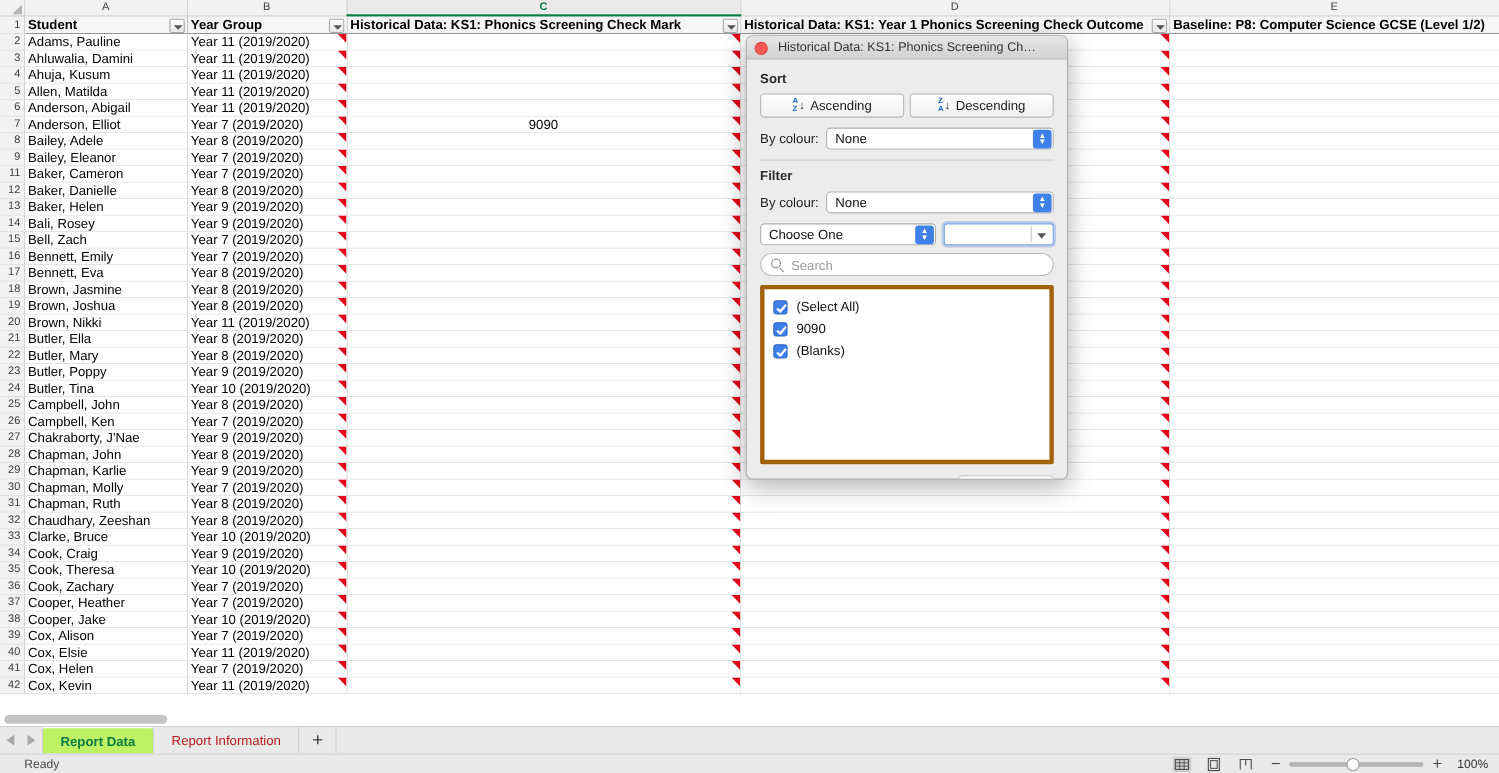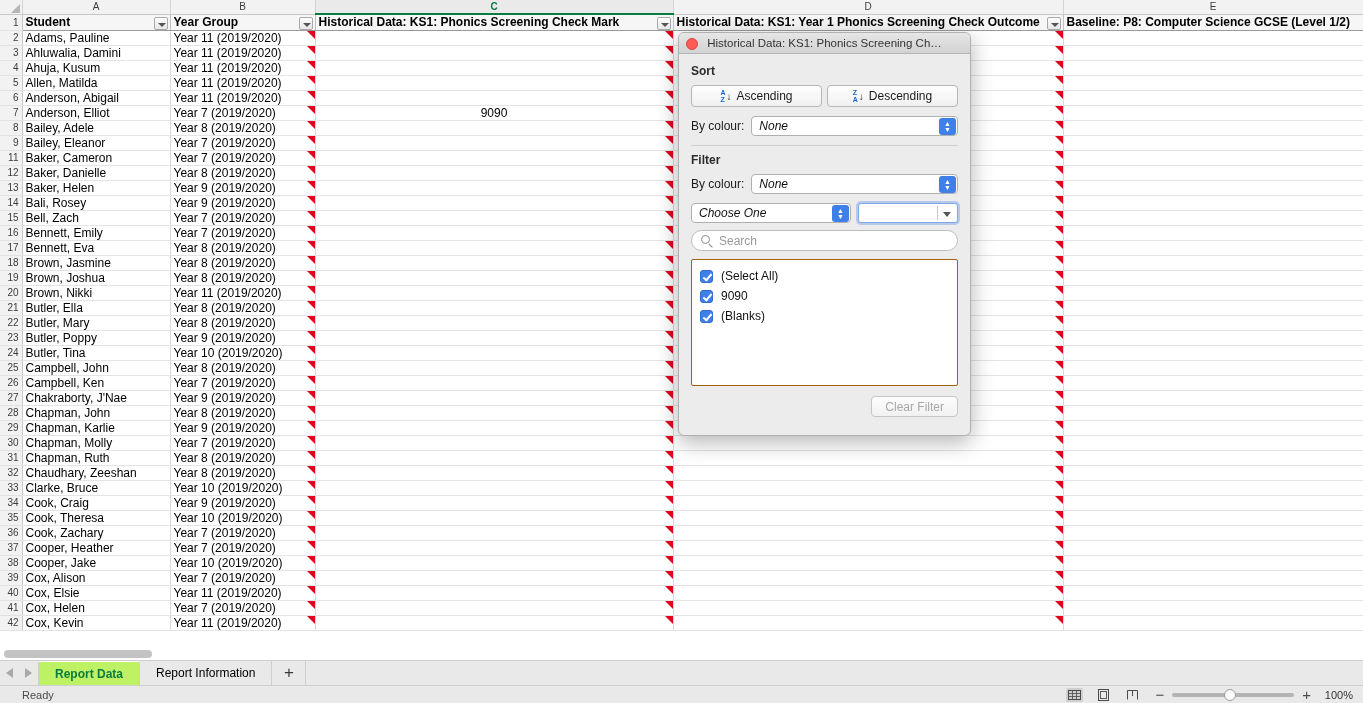--- a/index.html
+++ b/index.html
@@ -157,21 +157,21 @@
     border-top: 5px solid transparent;
     border-bottom: 5px solid transparent;
   }
   .navarrows .ar.left  { border-right: 7px solid #a9a9a9; }
   .navarrows .ar.right { border-left: 7px solid #a9a9a9; }
 
   .sheettab {
     display: flex; align-items: center;
     padding: 0 16px;
     font-size: 12px;
-    color: #000000;
+    color: #b91c1c;
     border-right: 1px solid #cfcfcf;
     background: #e9e9e9;
     cursor: default;
   }
   .sheettab.active {
     background: #bef264;
     color: #0a7c42;
     font-weight: bold;
     border-top: 1px solid #ffffff;
     border-left: 1px solid #cfcfcf;
@@ -262,21 +262,21 @@
 
   .fieldrow { display: flex; align-items: center; gap: 7px; margin-bottom: 4px; }
   .fieldlabel { font-size: 12px; color: #1c1c1c; }
 
   .popup {
     position: relative; flex: 1; height: 20px;
     background: #ffffff;
     border: 1px solid #b0b0b0; border-radius: 4px;
     display: flex; align-items: center;
     padding: 0 24px 0 7px;
-    font-size: 12px; color: #101010; font-style: italic;
+    font-size: 12px; color: #101010;
   }
   .popup .stepper {
     position: absolute; right: 1px; top: 1px;
     width: 17px; height: 17px;
     background: #3f7fe8; border-radius: 3px;
     display: flex; flex-direction: column;
     align-items: center; justify-content: center;
     color: #fff; font-size: 7px; line-height: 6px;
   }
 
@@ -315,23 +315,23 @@
     width: 9px; height: 9px;
     border: 1.4px solid #8a8a8a; border-radius: 50%;
   }
   .searchbox .mag::after {
     content: ""; position: absolute; right: -4px; bottom: -3px;
     width: 5px; height: 1.4px; background: #8a8a8a;
     transform: rotate(45deg);
   }
 
   .listbox {
-    height: 127px;
+    height: 163px;
     background: #fff;
-    border: 1px solid #a16207;
+    border: 4px solid #a16207;
     border-radius: 2px;
     padding: 6px 0 0 0;
     overflow: hidden;
     text-align: center;
   }
   .lrow {
     display: flex; align-items: center; gap: 8px;
     padding: 0 0 0 8px;
     height: 20px;
     font-size: 12px; color: #101010;

